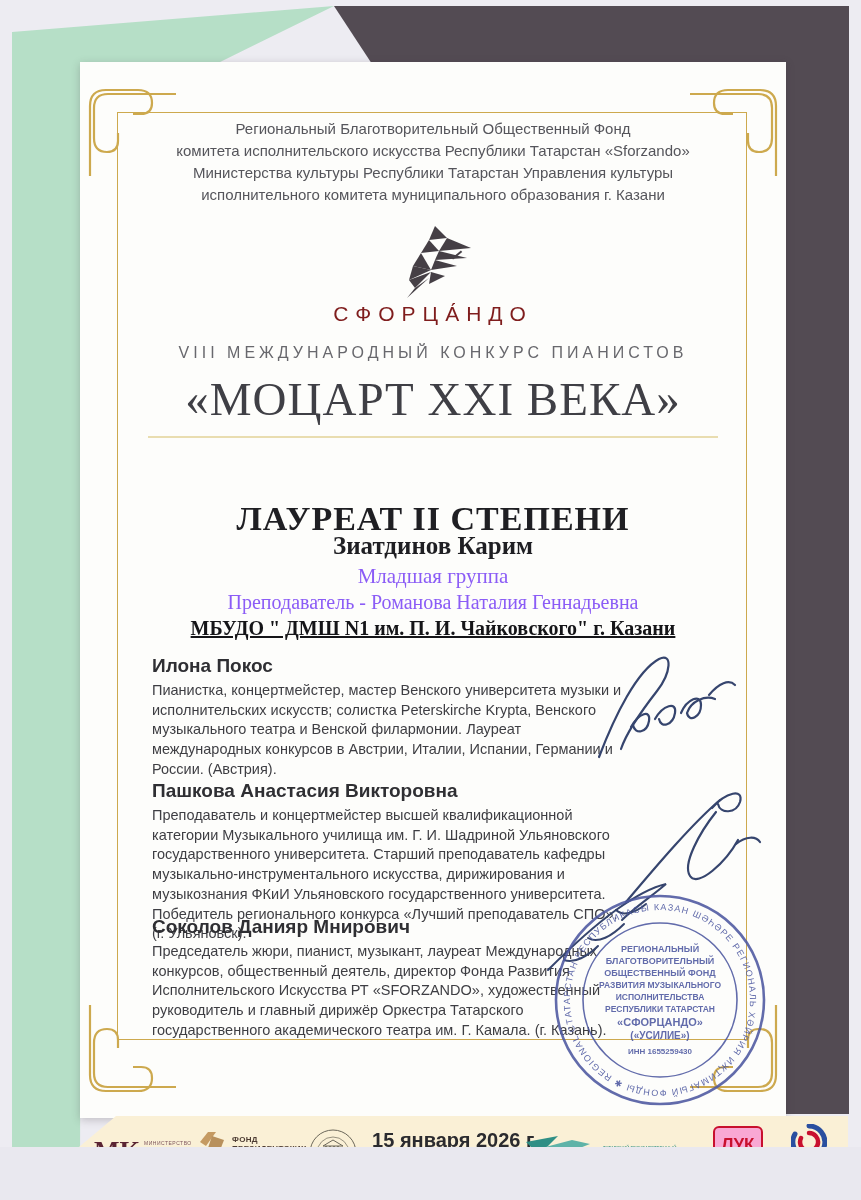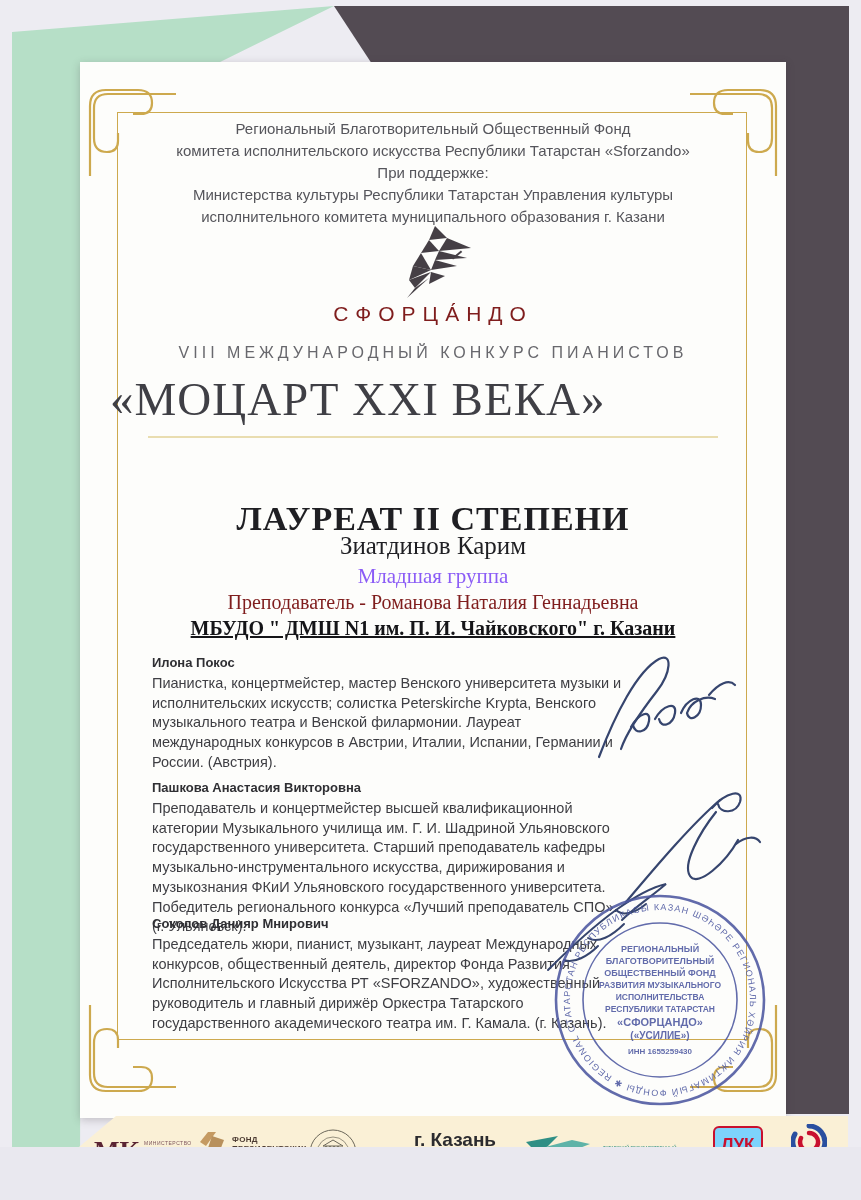--- a/index.html
+++ b/index.html
@@ -29,36 +29,36 @@
   
   #org-lines{left:130px;top:118px;width:606px;text-align:center;color:#55555b;
     font-size:15px;line-height:22px;}
   #bird{left:373px;top:224px;}
   #logo-name{left:130px;top:302px;width:606px;text-align:center;color:#7f1d1d;
     font-size:21px;letter-spacing:7px;}
   #competition{left:130px;top:344px;width:606px;text-align:center;color:#68686d;
     font-size:16px;letter-spacing:4px;}
 
   .serif{font-family:"Liberation Serif","DejaVu Serif",serif;}
-  #main-title{left:110px;top:372px;width:646px;text-align:left;color:#3f3f45;
+  #main-title{left:110px;top:372px;width:646px;text-align:center;color:#3f3f45;
     font-size:47px;letter-spacing:1px;}
   #title-rule{left:148px;top:436px;width:570px;height:2px;background:#e9ddb0;}
   #diploma-heading{left:130px;top:446px;width:606px;text-align:center;color:#46464c;
     font-size:42px;letter-spacing:3px;}
   #award-line{left:130px;top:500px;width:606px;text-align:center;color:#1f1f23;
     font-size:34px;font-weight:bold;letter-spacing:1px;}
   #laureate-name{left:130px;top:532px;width:606px;text-align:center;color:#1f1f23;
-    font-size:25px;font-weight:normal;}
+    font-size:25px;font-weight:bold;}
   #group-line{left:130px;top:564px;width:606px;text-align:center;color:#8b5cf6;font-size:21px;}
-  #teacher-line{left:130px;top:591px;width:606px;text-align:center;color:#7f1d1d;font-size:20px;}
+  #teacher-line{left:130px;top:591px;width:606px;text-align:center;color:#8b5cf6;font-size:20px;}
   #school-line{left:130px;top:617px;width:606px;text-align:center;color:#151518;
     font-size:20px;font-weight:bold;text-decoration:underline;}
 
   .jury{left:152px;width:478px;}
-  .jury-name{font-size:13px;font-weight:bold;color:#2f2f33;margin-bottom:4px;}
+  .jury-name{font-size:19px;font-weight:bold;color:#2f2f33;margin-bottom:4px;}
   .jury-bio{font-size:14.5px;line-height:1.36;color:#3e3e43;}
   #jury-1{top:655px;}
   #jury-2{top:780px;}
   #jury-3{top:916px;}
 
   .sig{pointer-events:none;}
   #sig-1{left:585px;top:645px;}
   #sig-2{left:608px;top:778px;}
   #sig-3{left:540px;top:882px;}
 
@@ -74,21 +74,21 @@
   #grants-logo{left:158px;top:14px;}
   #grants-text{font-size:8px;font-weight:bold;line-height:9.5px;color:#4c3b32;letter-spacing:.3px;}
   #emblem-logo{left:266px;top:12px;}
   #date-block{left:318px;top:12px;width:190px;text-align:center;color:#2b2b2f;font-weight:bold;}
   #date-line1{font-size:20px;line-height:24px;}
   #date-line2{font-size:19px;line-height:23px;}
   #theater-logo{left:482px;top:18px;}
   .micro-teal{font-size:4.5px;line-height:5.5px;color:#2f8f85;}
   #lukoil-logo{left:668px;top:10px;width:56px;text-align:center;}
   #lukoil-box{width:46px;height:34px;margin:0 auto;border:2.5px solid #c8102e;border-radius:6px;
-    background:#7dd3fc;color:#c8102e;font-weight:bold;font-size:17px;line-height:34px;}
+    background:#f9a8d4;color:#c8102e;font-weight:bold;font-size:17px;line-height:34px;}
   #lukoil-caption{font-size:8.5px;font-weight:bold;color:#1c1c1c;margin-top:2px;letter-spacing:.5px;}
   #ritek-logo{left:732px;top:8px;width:70px;text-align:center;}
   #ritek-caption{font-size:13px;font-weight:bold;font-style:italic;color:#14532d;letter-spacing:1px;}
 </style>
 </head>
 <body>
 
 <div id="page">
 
   <div class="abs" id="bg-mint"></div>
@@ -119,21 +119,20 @@
   <div class="abs corner" id="corner-br" style="left:690px;top:1005px;">
     <svg width="92" height="92" viewBox="0 0 92 92" fill="none" stroke="#cda94e" stroke-width="2.2">
       <path d="M92 10 H24 Q10 10 10 24 V54 Q10 68 23 68 Q34 68 34 57 V49"></path>
       <path d="M6 92 V22 Q6 6 22 6 H54 Q68 6 68 19 Q68 30 57 30 H49"></path>
     </svg>
   </div>
 
   <div class="abs" id="org-lines">
     <div>Региональный Благотворительный Общественный Фонд</div>
     <div>комитета исполнительского искусства Республики Татарстан «Sforzando»</div>
-    <div>При поддержке:</div>
     <div>Министерства культуры Республики Татарстан Управления культуры</div>
     <div>исполнительного комитета муниципального образования г. Казани</div>
   </div>
 
   <div class="abs" id="bird">
     <svg width="120" height="76" viewBox="0 0 120 76" fill="#453f45">
       <polygon points="62,2 74,14 56,16"></polygon>
       <polygon points="74,14 98,24 66,27"></polygon>
       <polygon points="66,27 94,34 62,36"></polygon>
       <polygon points="56,16 66,27 48,29"></polygon>
@@ -257,20 +256,21 @@
           <line x1="22" y1="18" x2="22" y2="32"></line>
           <line x1="26" y1="18" x2="26" y2="32"></line>
           <line x1="30" y1="18" x2="30" y2="32"></line>
         </g>
         <path d="M15 18 L25 12 L35 18 Z" stroke-width="1"></path>
         <line x1="14" y1="33" x2="36" y2="33" stroke-width="1.4"></line>
       </svg>
     </div>
 
     <div class="flogo" id="date-block">
+      <div id="date-line1">15 января 2026 г.</div>
       <div id="date-line2">г. Казань</div>
     </div>
 
     <div class="flogo" id="theater-logo" style="display:flex;gap:5px;align-items:center;">
       <svg width="74" height="40" viewBox="0 0 74 40">
         <polygon points="2,8 34,2 22,14 8,14" fill="#2f8f85"></polygon>
         <polygon points="10,16 48,6 66,10 30,24 14,22" fill="#5fb3a8"></polygon>
         <polygon points="18,26 58,16 72,22 34,34 22,32" fill="#8fccc2"></polygon>
         <polygon points="26,36 54,30 62,34 38,39" fill="#bfe0da"></polygon>
       </svg>

